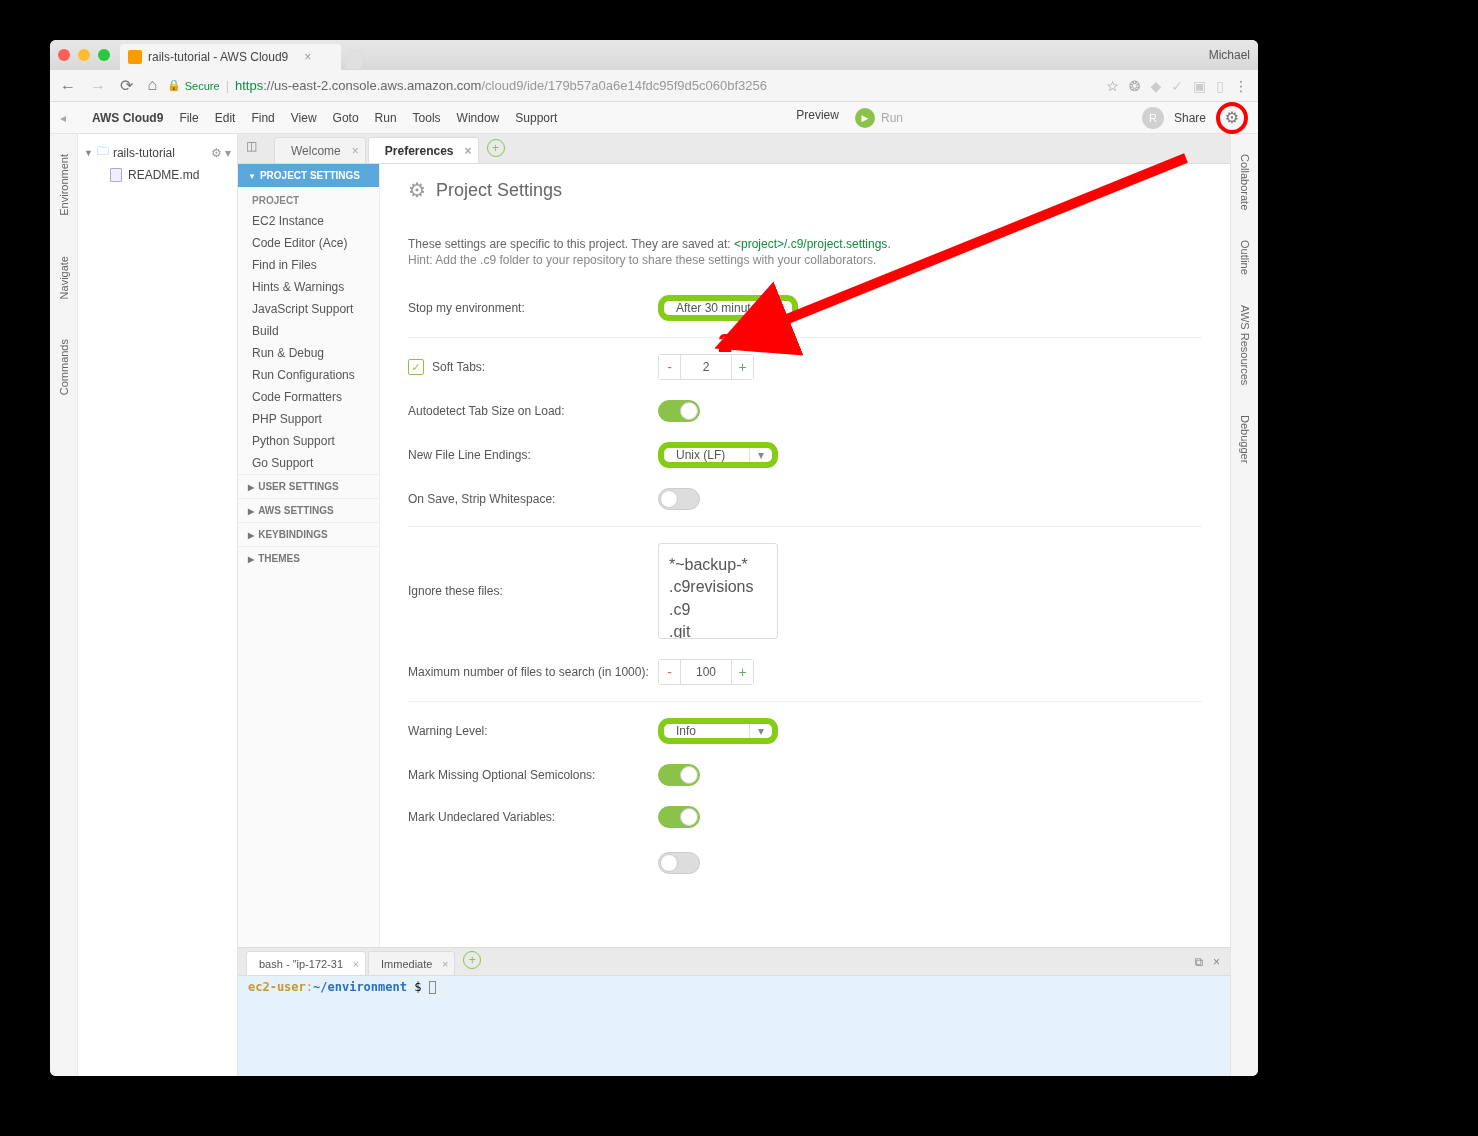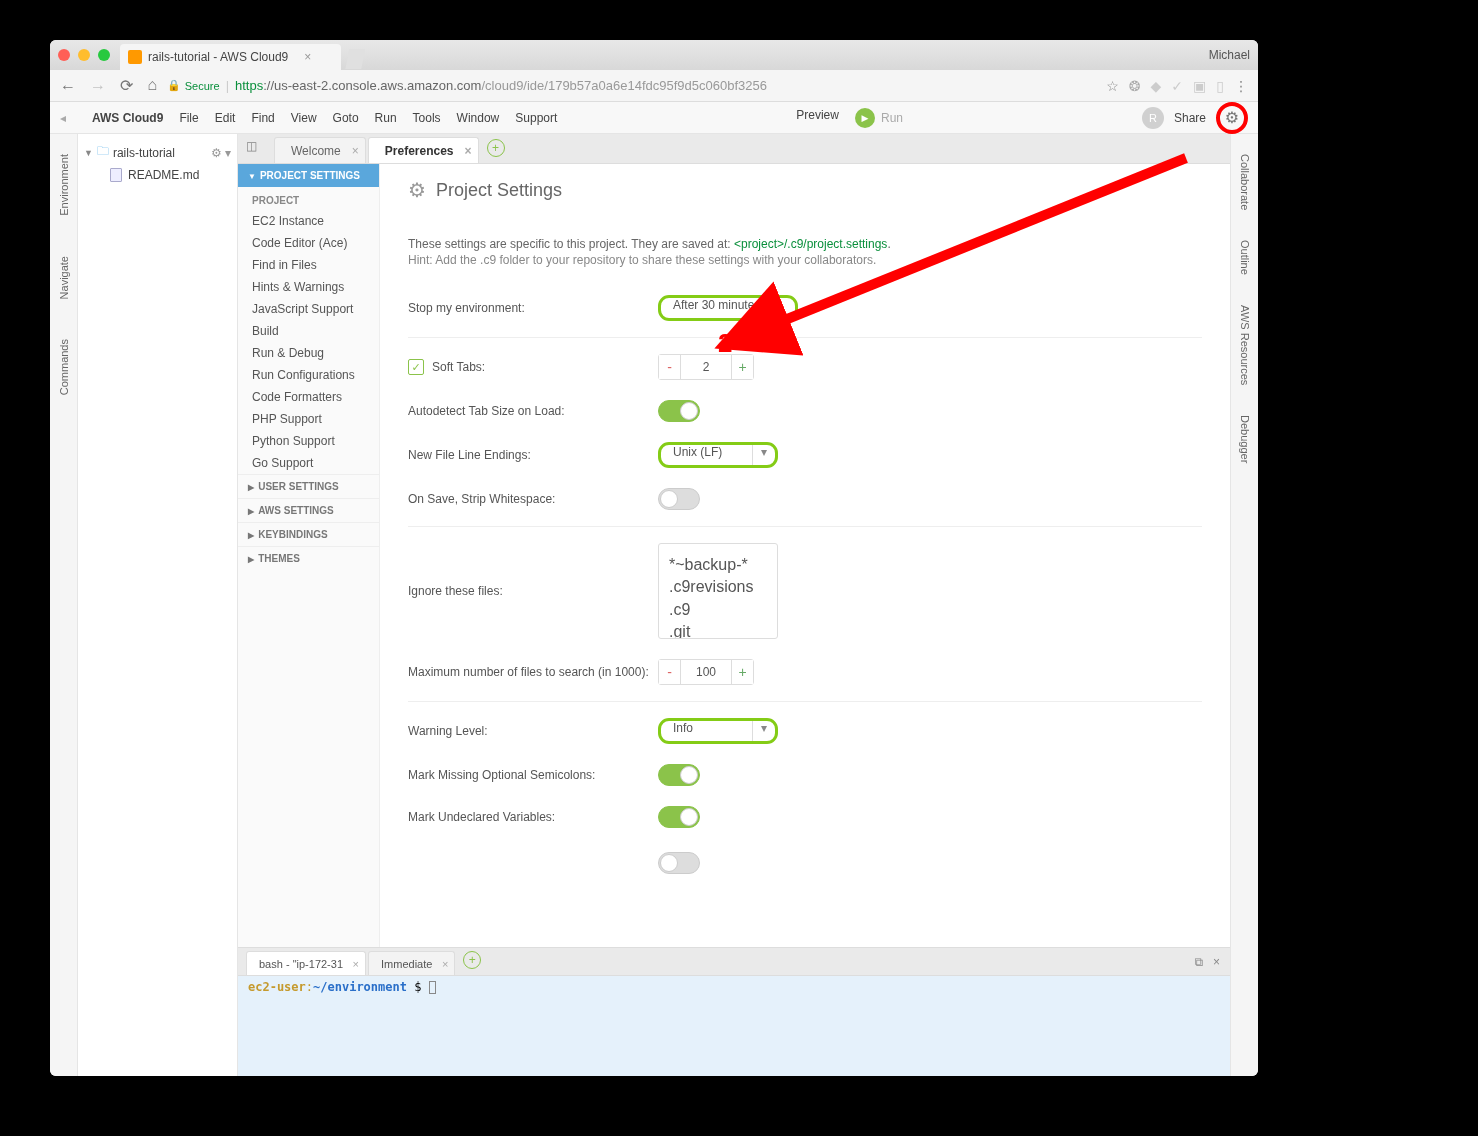--- a/index.html
+++ b/index.html
@@ -75,21 +75,21 @@
 .big-gear { color: #999; font-size: 20px; }
 .prefs-desc { font-size: 12px; color: #666; margin-bottom: 2px; margin-top: 35px; }
 .prefs-desc .green { color: #0a8f3c; }
 .prefs-hint { font-size: 12px; color: #888; margin-bottom: 18px; }
 
 .setting-row { display: flex; align-items: center; padding: 10px 0; min-height: 40px; }
 .setting-label { width: 250px; font-size: 12px; color: #555; display: flex; align-items: center; gap: 8px; }
 .setting-ctrl { }
 .divider { border-top: 1px solid #eee; margin: 6px 0; }
 
-.select { border: 3px solid #84cc16; background: #fff; height: 26px; display: flex; border-radius: 11px; font-size: 12px; color: #555; }
+.select { border: 6px solid #84cc16; background: #fff; height: 26px; display: flex; align-items: center; border-radius: 11px; font-size: 12px; color: #555; }
 .select .val { padding: 0 12px; flex: 1; }
 .select .caret { padding: 0 8px; border-left: 1px solid #ddd; color: #888; }
 
 .stepper { display: flex; border: 1px solid #ddd; border-radius: 3px; height: 26px; width: 96px; }
 .stepper button { width: 22px; border: none; background: #fff; color: #d66; font-size: 14px; cursor: pointer; }
 .stepper button.plus { color: #6a6; border-left: 1px solid #ddd; }
 .stepper button.minus { border-right: 1px solid #ddd; }
 .stepper input { flex: 1; border: none; text-align: center; font-size: 12px; color: #555; width: 40px; }
 
 .checkbox { width: 16px; height: 16px; border: 1px solid #8bc34a; border-radius: 2px; display: flex; align-items: center; justify-content: center; color: #8bc34a; font-size: 11px; }

